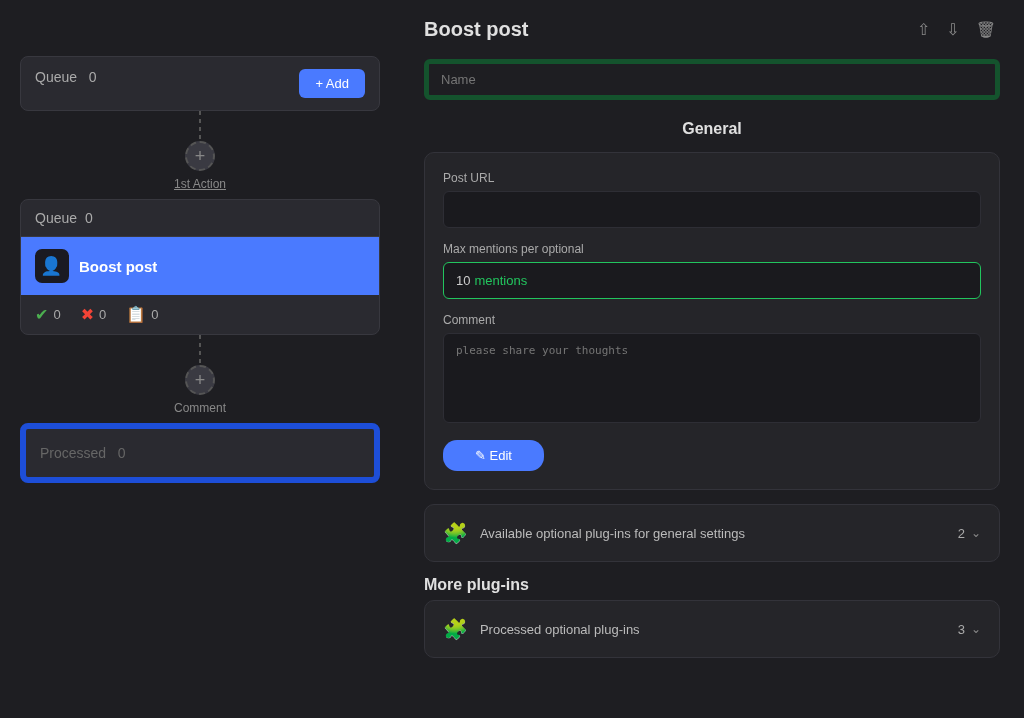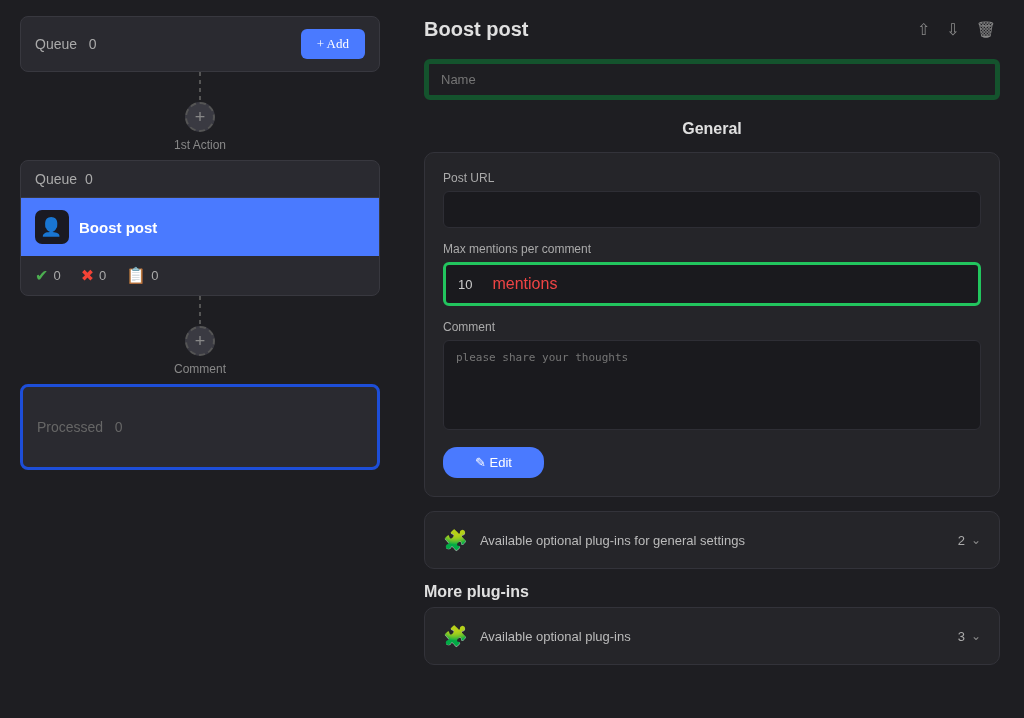--- a/index.html
+++ b/index.html
@@ -26,41 +26,41 @@
       overflow-y: auto;
     }
 
     .queue-top {
       width: 100%;
       background: #2a2a30;
       border-radius: 8px;
       padding: 12px 14px;
       display: flex;
       justify-content: space-between;
-      align-items: center;
+      align-items: flex-start;
       border: 1px solid #38383f;
+      margin-top: 40px;
     }
 
     .queue-label {
       color: #aaa;
       font-size: 14px;
     }
 
     .add-btn {
       background: #4a7aff;
       color: #fff;
       border: none;
       border-radius: 6px;
       padding: 7px 16px;
       font-size: 13px;
       cursor: pointer;
       display: flex;
       align-items: center;
       gap: 6px;
-      font-family: Liberation Serif, serif;
     }
 
     .connector-line {
       width: 2px;
       height: 30px;
       background: repeating-linear-gradient(to bottom, #555 0px, #555 4px, transparent 4px, transparent 8px);
       margin: 0 auto;
     }
 
     .plus-circle {
@@ -76,20 +76,21 @@
       font-size: 18px;
       cursor: pointer;
       margin: 0 auto;
     }
 
     .action-label {
       color: #888;
       font-size: 12px;
       text-align: center;
       margin: 6px 0 8px;
+      text-decoration: underline;
     }
 
     .action-block {
       width: 100%;
       background: #2a2a30;
       border-radius: 8px;
       border: 1px solid #38383f;
       overflow: hidden;
     }
 
@@ -162,22 +163,22 @@
       color: #888;
       font-size: 12px;
       text-align: center;
       margin: 6px 0 8px;
     }
 
     .processed-block {
       width: 100%;
       background: #2a2a30;
       border-radius: 8px;
-      border: 3px solid #1d4ed8;
-      padding: 32px 14px;
+      border: 6px solid #1d4ed8;
+      padding: 16px 14px;
       color: #666;
       font-size: 14px;
     }
 
     
     .right-panel {
       flex: 1;
       padding: 16px 24px;
       overflow-y: auto;
       background: #1e1e22;
@@ -253,40 +254,40 @@
       padding: 10px 12px;
       color: #ccc;
       font-size: 13px;
       margin-bottom: 14px;
       outline: none;
     }
 
     .field-input-inline {
       width: 100%;
       background: #1a1a1e;
-      border: 3px solid #22c55e;
+      border: 1px solid #22c55e;
       border-radius: 6px;
       padding: 10px 12px;
       color: #ccc;
       font-size: 13px;
       margin-bottom: 14px;
       outline: none;
       display: flex;
       align-items: center;
-      gap: 20px;
+      gap: 4px;
     }
 
     .mentions-val {
       color: #ccc;
       font-size: 13px;
     }
 
     .mentions-placeholder {
-      color: #ef4444;
-      font-size: 16px;
+      color: #22c55e;
+      font-size: 13px;
     }
 
     .comment-textarea {
       width: 100%;
       background: #1a1a1e;
       border: 1px solid #2e2e35;
       border-radius: 6px;
       padding: 10px 12px;
       color: #555;
       font-size: 11px;
@@ -435,21 +436,21 @@
   <div class="section-title">General</div>
 
   
   <div class="general-section">
 
     
     <div class="field-label">Post URL</div>
     <input type="text" class="field-input" value="" style="">
 
     
-    <div class="field-label">Max mentions per comment</div>
+    <div class="field-label">Max mentions per optional</div>
     <div class="field-input-inline">
       <span class="mentions-val">10</span>
       <span class="mentions-placeholder">mentions</span>
     </div>
 
     
     <div class="field-label">Comment</div>
     <textarea class="comment-textarea" placeholder="please share your thoughts" style=""></textarea>
 
     
@@ -468,21 +469,21 @@
     </div>
   </div>
 
   
   <div class="more-plugins-title">More plug-ins</div>
 
   
   <div class="plugin-row">
     <div class="plugin-row-left">
       <span class="plugin-icon">🧩</span>
-      <span>Available optional plug-ins</span>
+      <span>Processed optional plug-ins</span>
     </div>
     <div class="plugin-row-right">
       <span>3</span>
       <span class="chevron">⌄</span>
     </div>
   </div>
 
 </div>
 
 </body></html>

